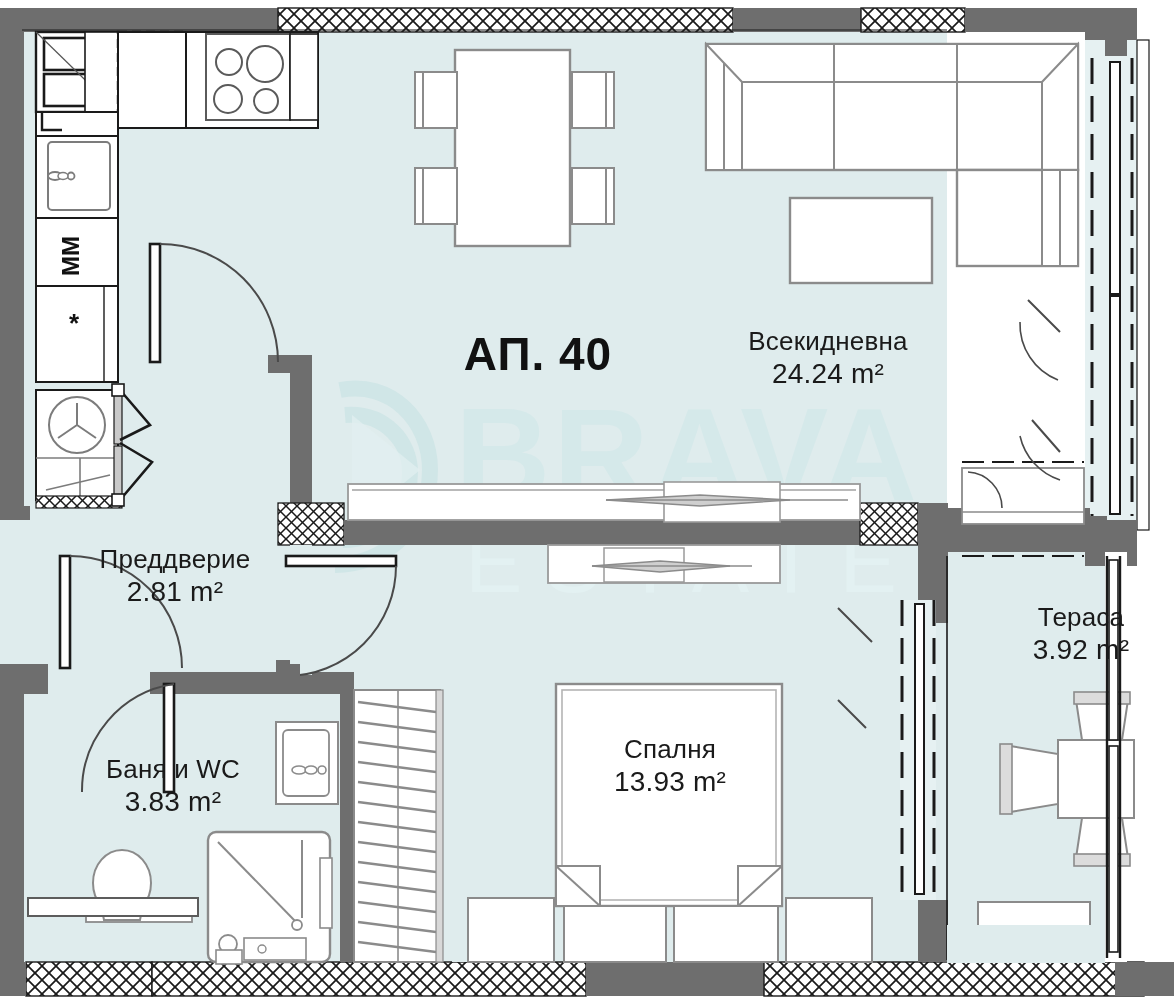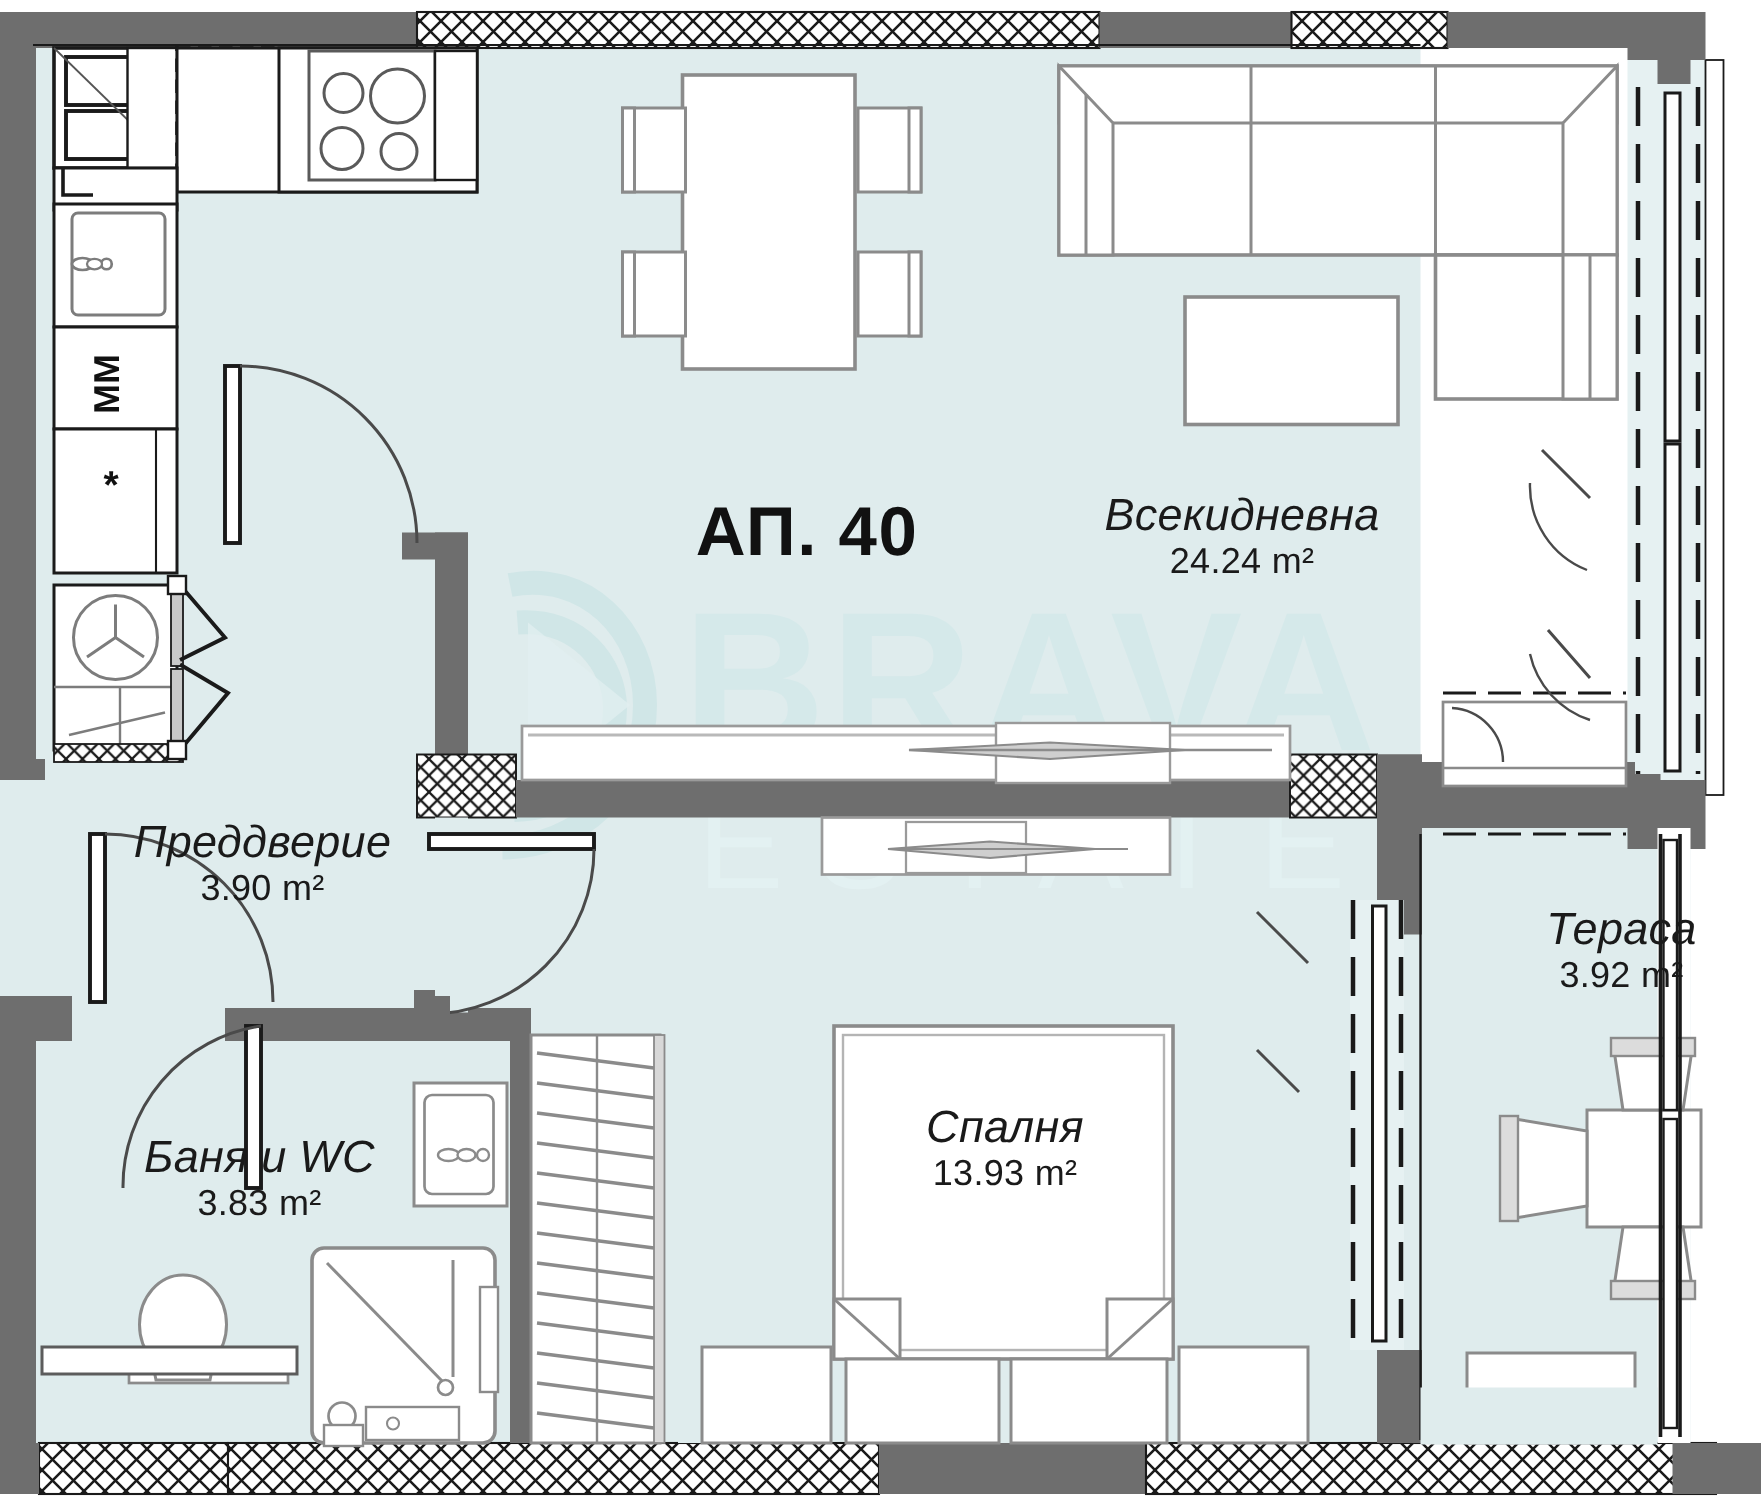--- a/index.html
+++ b/index.html
@@ -2,22 +2,22 @@
 <html><head>
 <meta charset="utf-8">
 <style>
   html,body{margin:0;padding:0;background:#ffffff;}
   body{
     font-family:"Liberation Sans", sans-serif;
     width:1174px;height:1000px;overflow:hidden;position:relative;
   }
   #plan{position:absolute;left:0;top:0;width:1174px;height:1000px;}
   .lbl{position:absolute;text-align:center;color:#1a1a1a;line-height:1.18;pointer-events:none;}
-  .lbl .nm{font-size:30px;font-weight:400;letter-spacing:.2px;white-space:nowrap;font-style:italic;}
-  .lbl .ar{font-size:24px;font-weight:400;letter-spacing:.2px;white-space:nowrap;}
+  .lbl .nm{font-size:26px;font-weight:400;letter-spacing:.2px;white-space:nowrap;}
+  .lbl .ar{font-size:28px;font-weight:400;letter-spacing:.2px;white-space:nowrap;}
   #aptlbl{position:absolute;left:398px;top:327px;width:280px;text-align:center;
           font-size:46px;font-weight:700;color:#111;letter-spacing:1px;}
   #lbl-living{left:668px;top:326px;width:320px;}
   #lbl-hall{left:30px;top:544px;width:290px;}
   #lbl-bath{left:38px;top:754px;width:270px;}
   #lbl-bed{left:520px;top:734px;width:300px;}
   #lbl-terr{left:966px;top:602px;width:230px;}
 </style>
 </head>
 <body>
@@ -349,21 +349,21 @@
 
 <div id="aptlbl">АП. 40</div>
 
 <div class="lbl" id="lbl-living">
   <div class="nm">Всекидневна</div>
   <div class="ar">24.24 m²</div>
 </div>
 
 <div class="lbl" id="lbl-hall">
   <div class="nm">Преддверие</div>
-  <div class="ar">3.90 m²</div>
+  <div class="ar">2.81 m²</div>
 </div>
 
 <div class="lbl" id="lbl-bath">
   <div class="nm">Баня и WC</div>
   <div class="ar">3.83 m²</div>
 </div>
 
 <div class="lbl" id="lbl-bed">
   <div class="nm">Спалня</div>
   <div class="ar">13.93 m²</div>

